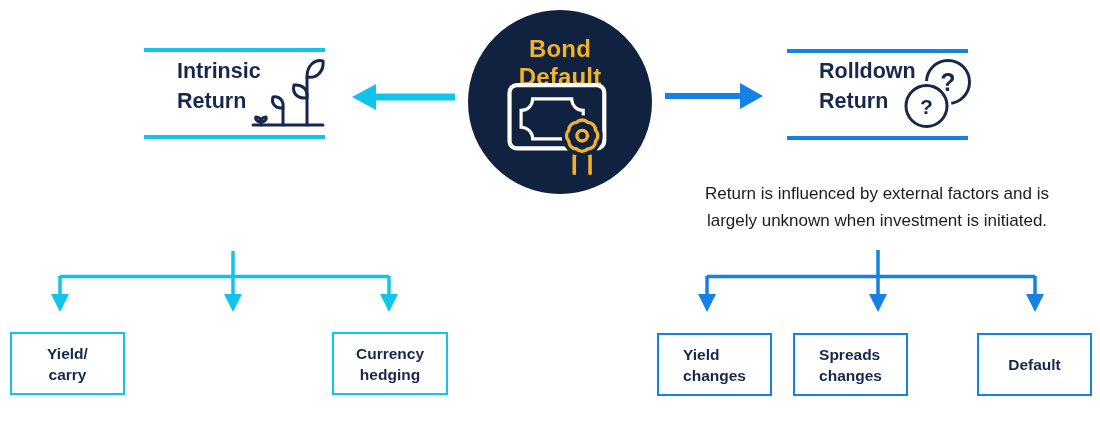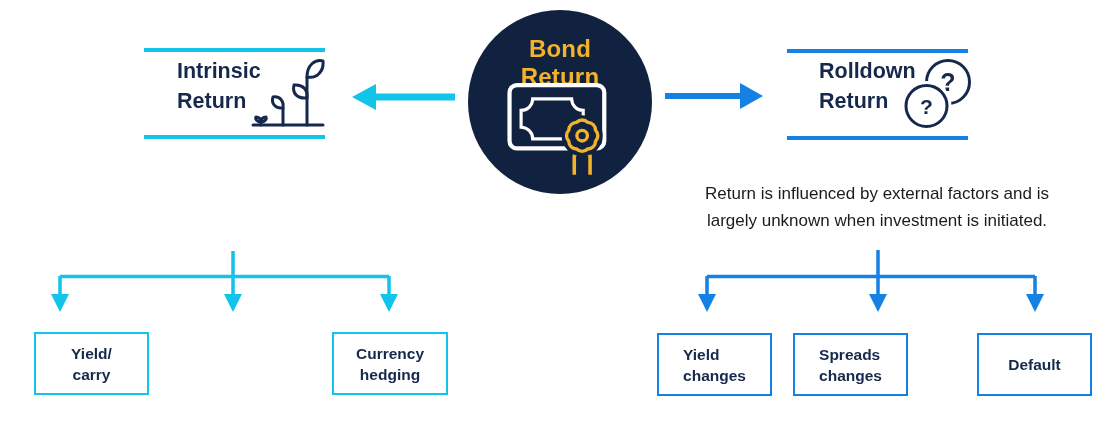--- a/index.html
+++ b/index.html
@@ -73,21 +73,21 @@
     <g>
       <path d="M878,250 V275 M707,276.5 H1035 M707,276 V296 M878,276 V296 M1035,276 V296" stroke="#1581E4" stroke-width="3.5" fill="none"></path>
       <polygon points="698,294 716,294 707,312" fill="#1581E4"></polygon>
       <polygon points="869,294 887,294 878,312" fill="#1581E4"></polygon>
       <polygon points="1026,294 1044,294 1035,312" fill="#1581E4"></polygon>
     </g>
   </svg>
 
   <div class="center-circle">
     <div class="center-title">Bond
-Return</div>
+Default</div>
     <svg class="cert-svg" width="110" height="100" viewBox="0 0 100 95" xmlns="http://www.w3.org/2000/svg">
       <rect x="3" y="3" width="90" height="60" rx="7" fill="none" stroke="#ffffff" stroke-width="4"></rect>
       <path d="M25,16 H62 A11 11 0 0 0 73,27 V43 A11 11 0 0 0 62,54 H25 A11 11 0 0 0 14,43 V27 A11 11 0 0 0 25,16 Z" fill="none" stroke="#ffffff" stroke-width="3"></path>
       <g transform="translate(72,51)">
         <path d="M-7.5,54 L-7.5,36 L0,28.5 L7.5,36 L7.5,54" transform="translate(0,-17)" fill="none" stroke="#F2B22A" stroke-width="3.4" stroke-linejoin="round"></path>
         <circle cx="0" cy="0" r="19.5" fill="#112240"></circle>
         <path d="M12.7,-5.26 A7.5 7.5 0 0 1 12.7,5.26 A7.5 7.5 0 0 1 5.26,12.7 A7.5 7.5 0 0 1 -5.26,12.7 A7.5 7.5 0 0 1 -12.7,5.26 A7.5 7.5 0 0 1 -12.7,-5.26 A7.5 7.5 0 0 1 -5.26,-12.7 A7.5 7.5 0 0 1 5.26,-12.7 A7.5 7.5 0 0 1 12.7,-5.26 Z" fill="none" stroke="#F2B22A" stroke-width="3.2"></path>
         <circle cx="0" cy="0" r="5" fill="none" stroke="#F2B22A" stroke-width="3.2"></circle>
       </g>
     </svg>
@@ -119,21 +119,21 @@
     <text x="45" y="34" text-anchor="middle" font-family="Liberation Sans, sans-serif" font-weight="bold" font-size="25" fill="#16294C">?</text>
     <circle cx="23.5" cy="49" r="20.5" fill="#ffffff" stroke="#ffffff" stroke-width="9"></circle>
     <circle cx="23.5" cy="49" r="20.5" fill="none" stroke="#16294C" stroke-width="3"></circle>
     <text x="23.5" y="57" text-anchor="middle" font-family="Liberation Sans, sans-serif" font-weight="bold" font-size="21" fill="#16294C">?</text>
   </svg>
   <div class="rule blue" style="left:787px;top:136px;width:181px;"></div>
 
   <div class="desc center" style="left:652px;top:180px;width:450px;">Return is influenced by external factors and is
 largely unknown when investment is initiated.</div>
 
-  <div class="box cyan" style="left:10px;top:332px;margin-left:24px;">
+  <div class="box cyan" style="left:10px;top:332px;">
     <span>Yield/
 carry</span>
   </div>
   <div class="box cyan" style="left:332px;top:332px;width:112px;justify-content:center;">
     <span>Currency
 hedging</span>
   </div>
 
   <div class="box blue" style="left:657px;top:333px;justify-content:center;">
     <span class="ta-left">Yield

